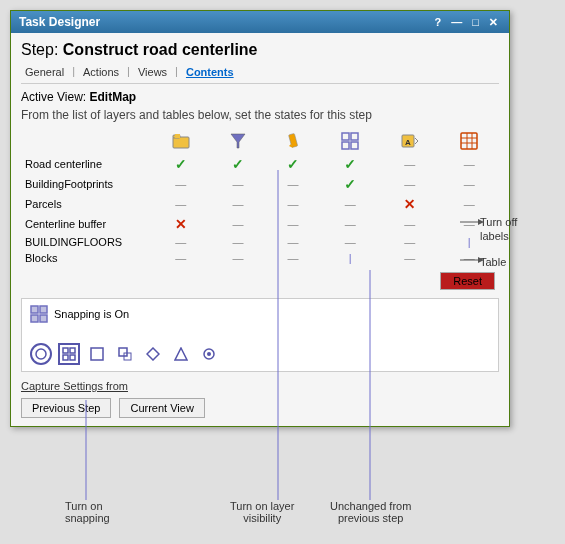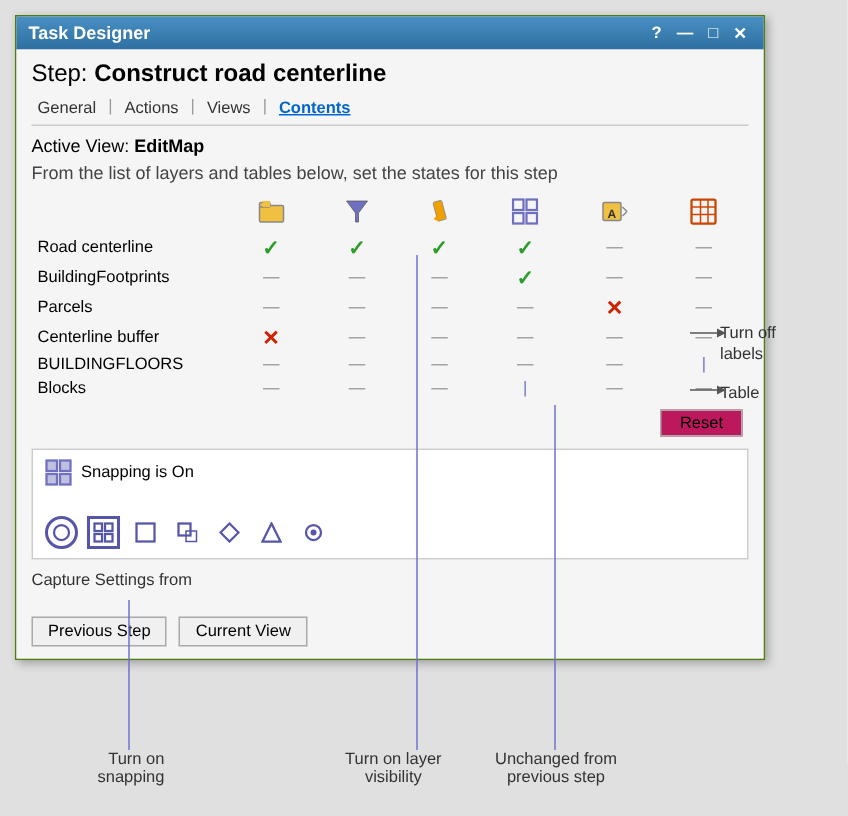--- a/index.html
+++ b/index.html
@@ -150,21 +150,21 @@
     .dash {
       color: #888;
     }
 
     .reset-row td {
       text-align: right;
       padding-top: 4px;
     }
 
     .reset-btn {
-      background: #be185d;
+      background: #b91c1c;
       border: 1px solid #aaa;
       padding: 2px 12px;
       font-size: 11px;
       cursor: pointer;
     }
 
     .snapping-section {
       border: 1px solid #ccc;
       background: #fff;
       padding: 6px 8px;
@@ -201,22 +201,23 @@
       color: #5555aa;
     }
 
     .snap-icon.active-snap {
       border: 2px solid #5555aa;
       color: #5555aa;
     }
 
     .capture-label {
       font-size: 11px;
-      margin-bottom: 18px;
+      margin-bottom: 6px;
       color: #333;
+      text-decoration: underline;
     }
 
     .capture-buttons {
       display: flex;
       gap: 8px;
     }
 
     .capture-btn {
       background: #f0f0f0;
       border: 1px solid #aaa;
@@ -464,21 +465,21 @@
         <div class="capture-buttons">
           <button class="capture-btn">Previous Step</button>
           <button class="capture-btn">Current View</button>
         </div>
       </div>
 
     </div>
   </div>
 
   <div style="position:absolute; top:490px; left:0; width:500px; display:flex; justify-content:space-around;">
-    <div style="text-align:right; font-size:11px; color:#333; position:absolute; left:55px; top:0;">Turn on<br>snapping</div>
+    <div style="text-align:left; font-size:11px; color:#333; position:absolute; left:55px; top:0;">Turn on<br>snapping</div>
     <div style="text-align:center; font-size:11px; color:#333; position:absolute; left:220px; top:0;">Turn on layer<br>visibility</div>
     <div style="text-align:center; font-size:11px; color:#333; position:absolute; left:320px; top:0;">Unchanged from<br>previous step</div>
   </div>
 
   <div style="position:absolute; top:205px; left:470px; font-size:11px; color:#333; line-height:1.3;">
     Turn off<br>labels
   </div>
   <div style="position:absolute; top:245px; left:470px; font-size:11px; color:#333; line-height:1.3;">
     Table
   </div>

